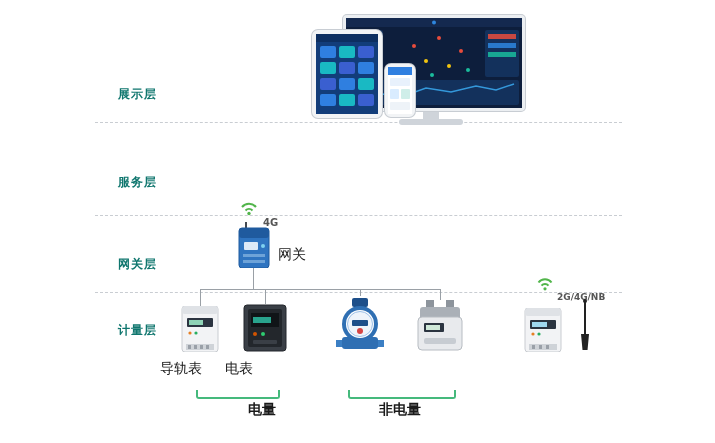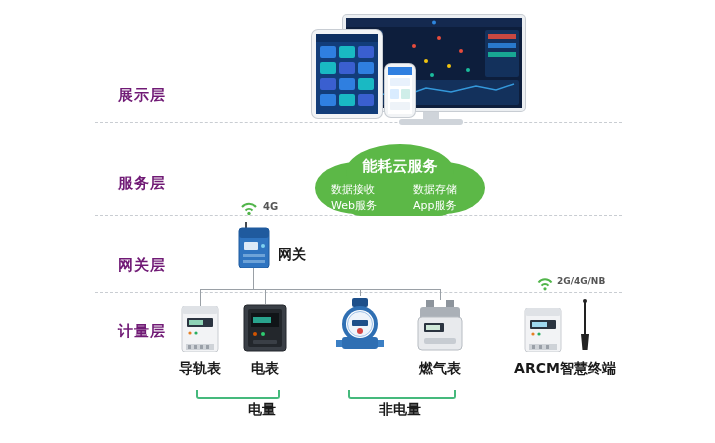--- a/index.html
+++ b/index.html
@@ -2,33 +2,32 @@
 <html><head>
 <meta charset="utf-8">
 <style>
   html,body{margin:0;padding:0;background:#fff;}
   .canvas{
     position:relative;width:715px;height:443px;background:#ffffff;overflow:hidden;
     font-family:"DejaVu Sans","Liberation Sans",sans-serif;color:#1a1a1a;
   }
   .abs{position:absolute;}
   .layer-label{
-    position:absolute;left:118px;font-size:15px;font-weight:600;color:#701a75;
+    position:absolute;left:118px;font-size:12px;font-weight:600;color:#0f766e;
     letter-spacing:1px;
   }
   .sep{
     position:absolute;left:95px;width:527px;height:0;
     border-top:1px dashed #c9cdd2;
   }
   .line{position:absolute;background:#9aa0a6;}
   .dev-label{
-    position:absolute;font-size:14px;font-weight:700;color:#1a1a1a;
-    text-align:center;
-  }
-  .sig-label{position:absolute;font-size:10px;color:#555;font-weight:600;}
+    position:absolute;font-size:14px;font-weight:400;color:#1a1a1a;
+  }
+  .sig-label{position:absolute;font-size:10px;color:#555;font-weight:600;margin-top:16px;}
   .bracket{
     position:absolute;height:7px;
     border-left:2px solid #45b97c;border-right:2px solid #45b97c;border-bottom:2px solid #45b97c;
     border-bottom-left-radius:3px;border-bottom-right-radius:3px;
   }
   .group-label{
     position:absolute;font-size:14px;font-weight:600;color:#1a1a1a;text-align:center;width:80px;
   }
   .screen-frame{
     position:absolute;background:#f2f4f6;box-shadow:0 0 0 1px #c8cdd3;
@@ -113,35 +112,20 @@
     <svg width="24" height="47" viewBox="0 0 24 47">
       <rect width="24" height="47" fill="#ffffff"></rect>
       <rect width="24" height="8" fill="#2f7fe0"></rect>
       <rect x="2" y="11" width="20" height="8" rx="1" fill="#e8f1fc"></rect>
       <rect x="2" y="22" width="9" height="10" rx="1" fill="#d9ecff"></rect>
       <rect x="13" y="22" width="9" height="10" rx="1" fill="#cfeee9"></rect>
       <rect x="2" y="35" width="20" height="8" rx="1" fill="#eef3f8"></rect>
     </svg>
   </div>
 
-  <div class="abs" style="left:305px;top:140px;width:190px;height:80px;">
-    <svg width="190" height="80" viewBox="0 0 190 80">
-      <g fill="#5cb847">
-        <ellipse cx="52" cy="48" rx="42" ry="26"></ellipse>
-        <ellipse cx="138" cy="48" rx="42" ry="26"></ellipse>
-        <ellipse cx="95" cy="32" rx="54" ry="28"></ellipse>
-        <rect x="38" y="40" width="114" height="36" rx="18"></rect>
-      </g>
-    </svg>
-    <div class="cloud-text cloud-title" style="left:0;top:17px;width:190px;text-align:center;">能耗云服务</div>
-    <div class="cloud-text cloud-item" style="left:26px;top:42px;">数据接收</div>
-    <div class="cloud-text cloud-item" style="left:26px;top:58px;">Web服务</div>
-    <div class="cloud-text cloud-item" style="left:108px;top:42px;">数据存储</div>
-    <div class="cloud-text cloud-item" style="left:108px;top:58px;">App服务</div>
-  </div>
 
   <div class="abs" style="left:239px;top:200px;">
     <svg width="20" height="16" viewBox="0 0 20 16">
       <path d="M3 7 A9 9 0 0 1 17 7" stroke="#52b54b" stroke-width="2" fill="none"></path>
       <path d="M6.5 10.5 A5 5 0 0 1 13.5 10.5" stroke="#52b54b" stroke-width="2" fill="none"></path>
       <circle cx="10" cy="13.5" r="1.7" fill="#52b54b"></circle>
     </svg>
   </div>
   <div class="sig-label" style="left:263px;top:201px;">4G</div>
 
@@ -245,22 +229,20 @@
   <div class="abs" style="left:578px;top:298px;">
     <svg width="14" height="54" viewBox="0 0 14 54">
       <circle cx="7" cy="3" r="2" fill="#222"></circle>
       <rect x="6" y="4" width="2" height="32" fill="#222"></rect>
       <path d="M3 36 L11 36 L9.5 52 L4.5 52 Z" fill="#222"></path>
     </svg>
   </div>
 
   <div class="dev-label" style="left:160px;top:360px;width:80px;">导轨表</div>
   <div class="dev-label" style="left:225px;top:360px;width:80px;">电表</div>
-  <div class="dev-label" style="left:400px;top:360px;width:80px;">燃气表</div>
-  <div class="dev-label" style="left:500px;top:360px;width:130px;">ARCM智慧终端</div>
 
   <div class="bracket" style="left:196px;top:390px;width:80px;"></div>
   <div class="group-label" style="left:196px;top:401px;text-align:right;">电量</div>
 
   <div class="bracket" style="left:348px;top:390px;width:104px;"></div>
   <div class="group-label" style="left:360px;top:401px;">非电量</div>
 
 </div>
 
 </body></html>

